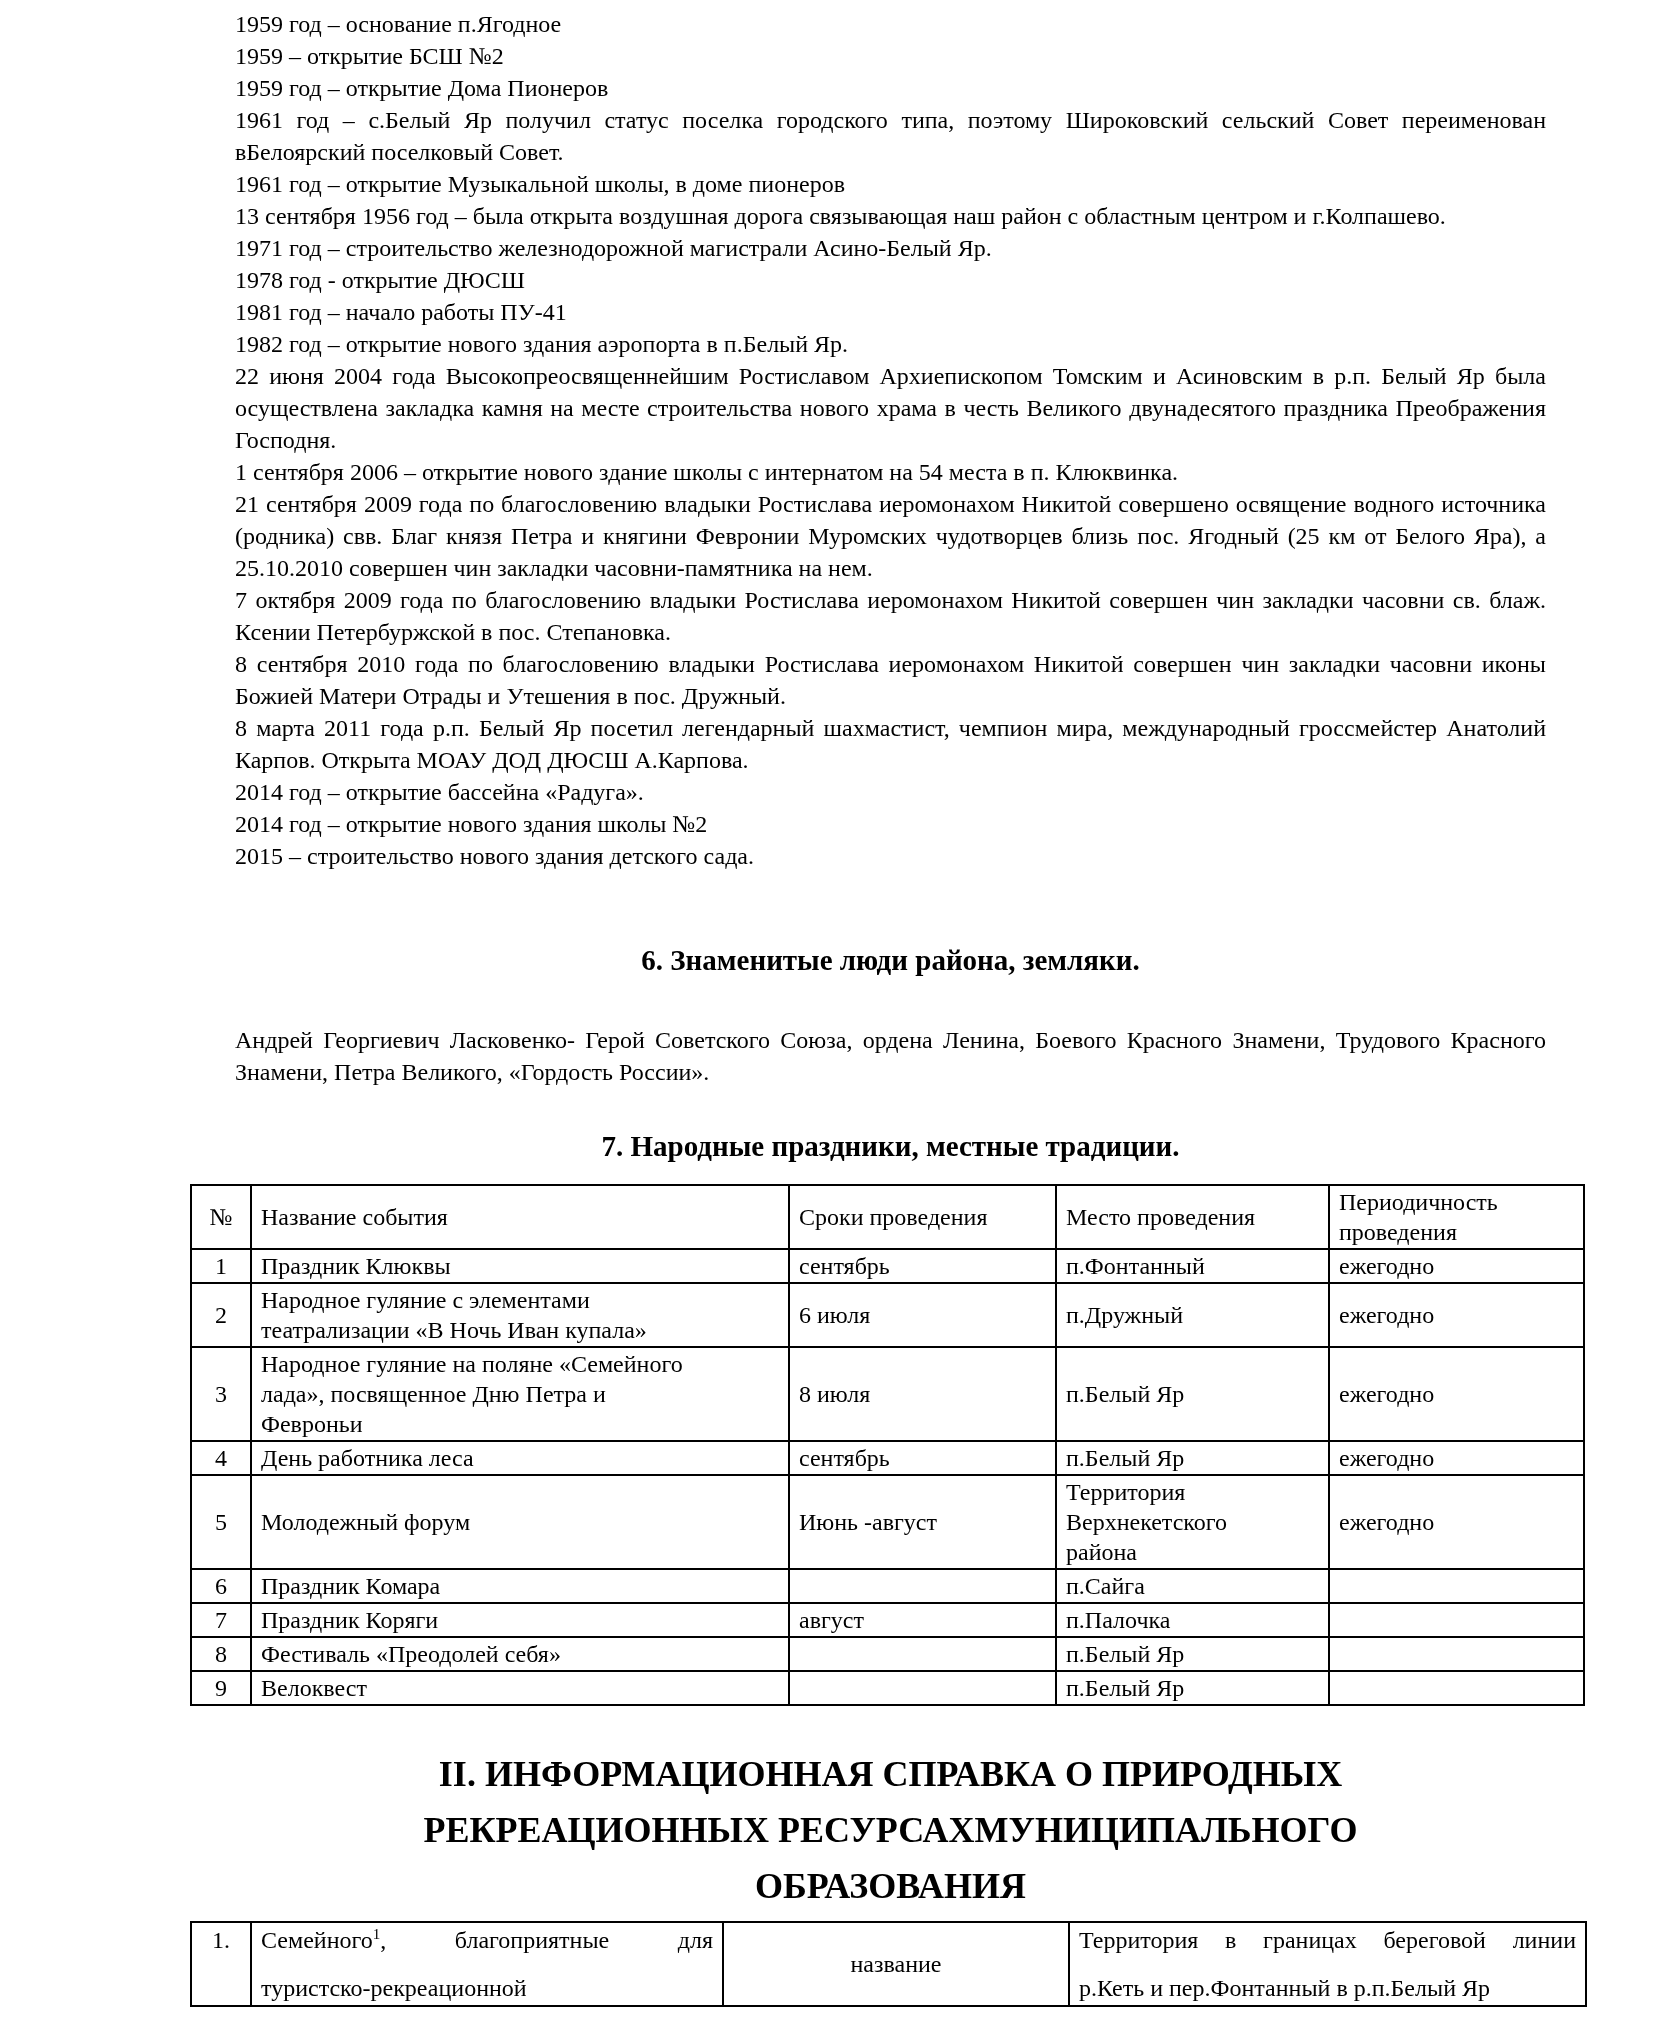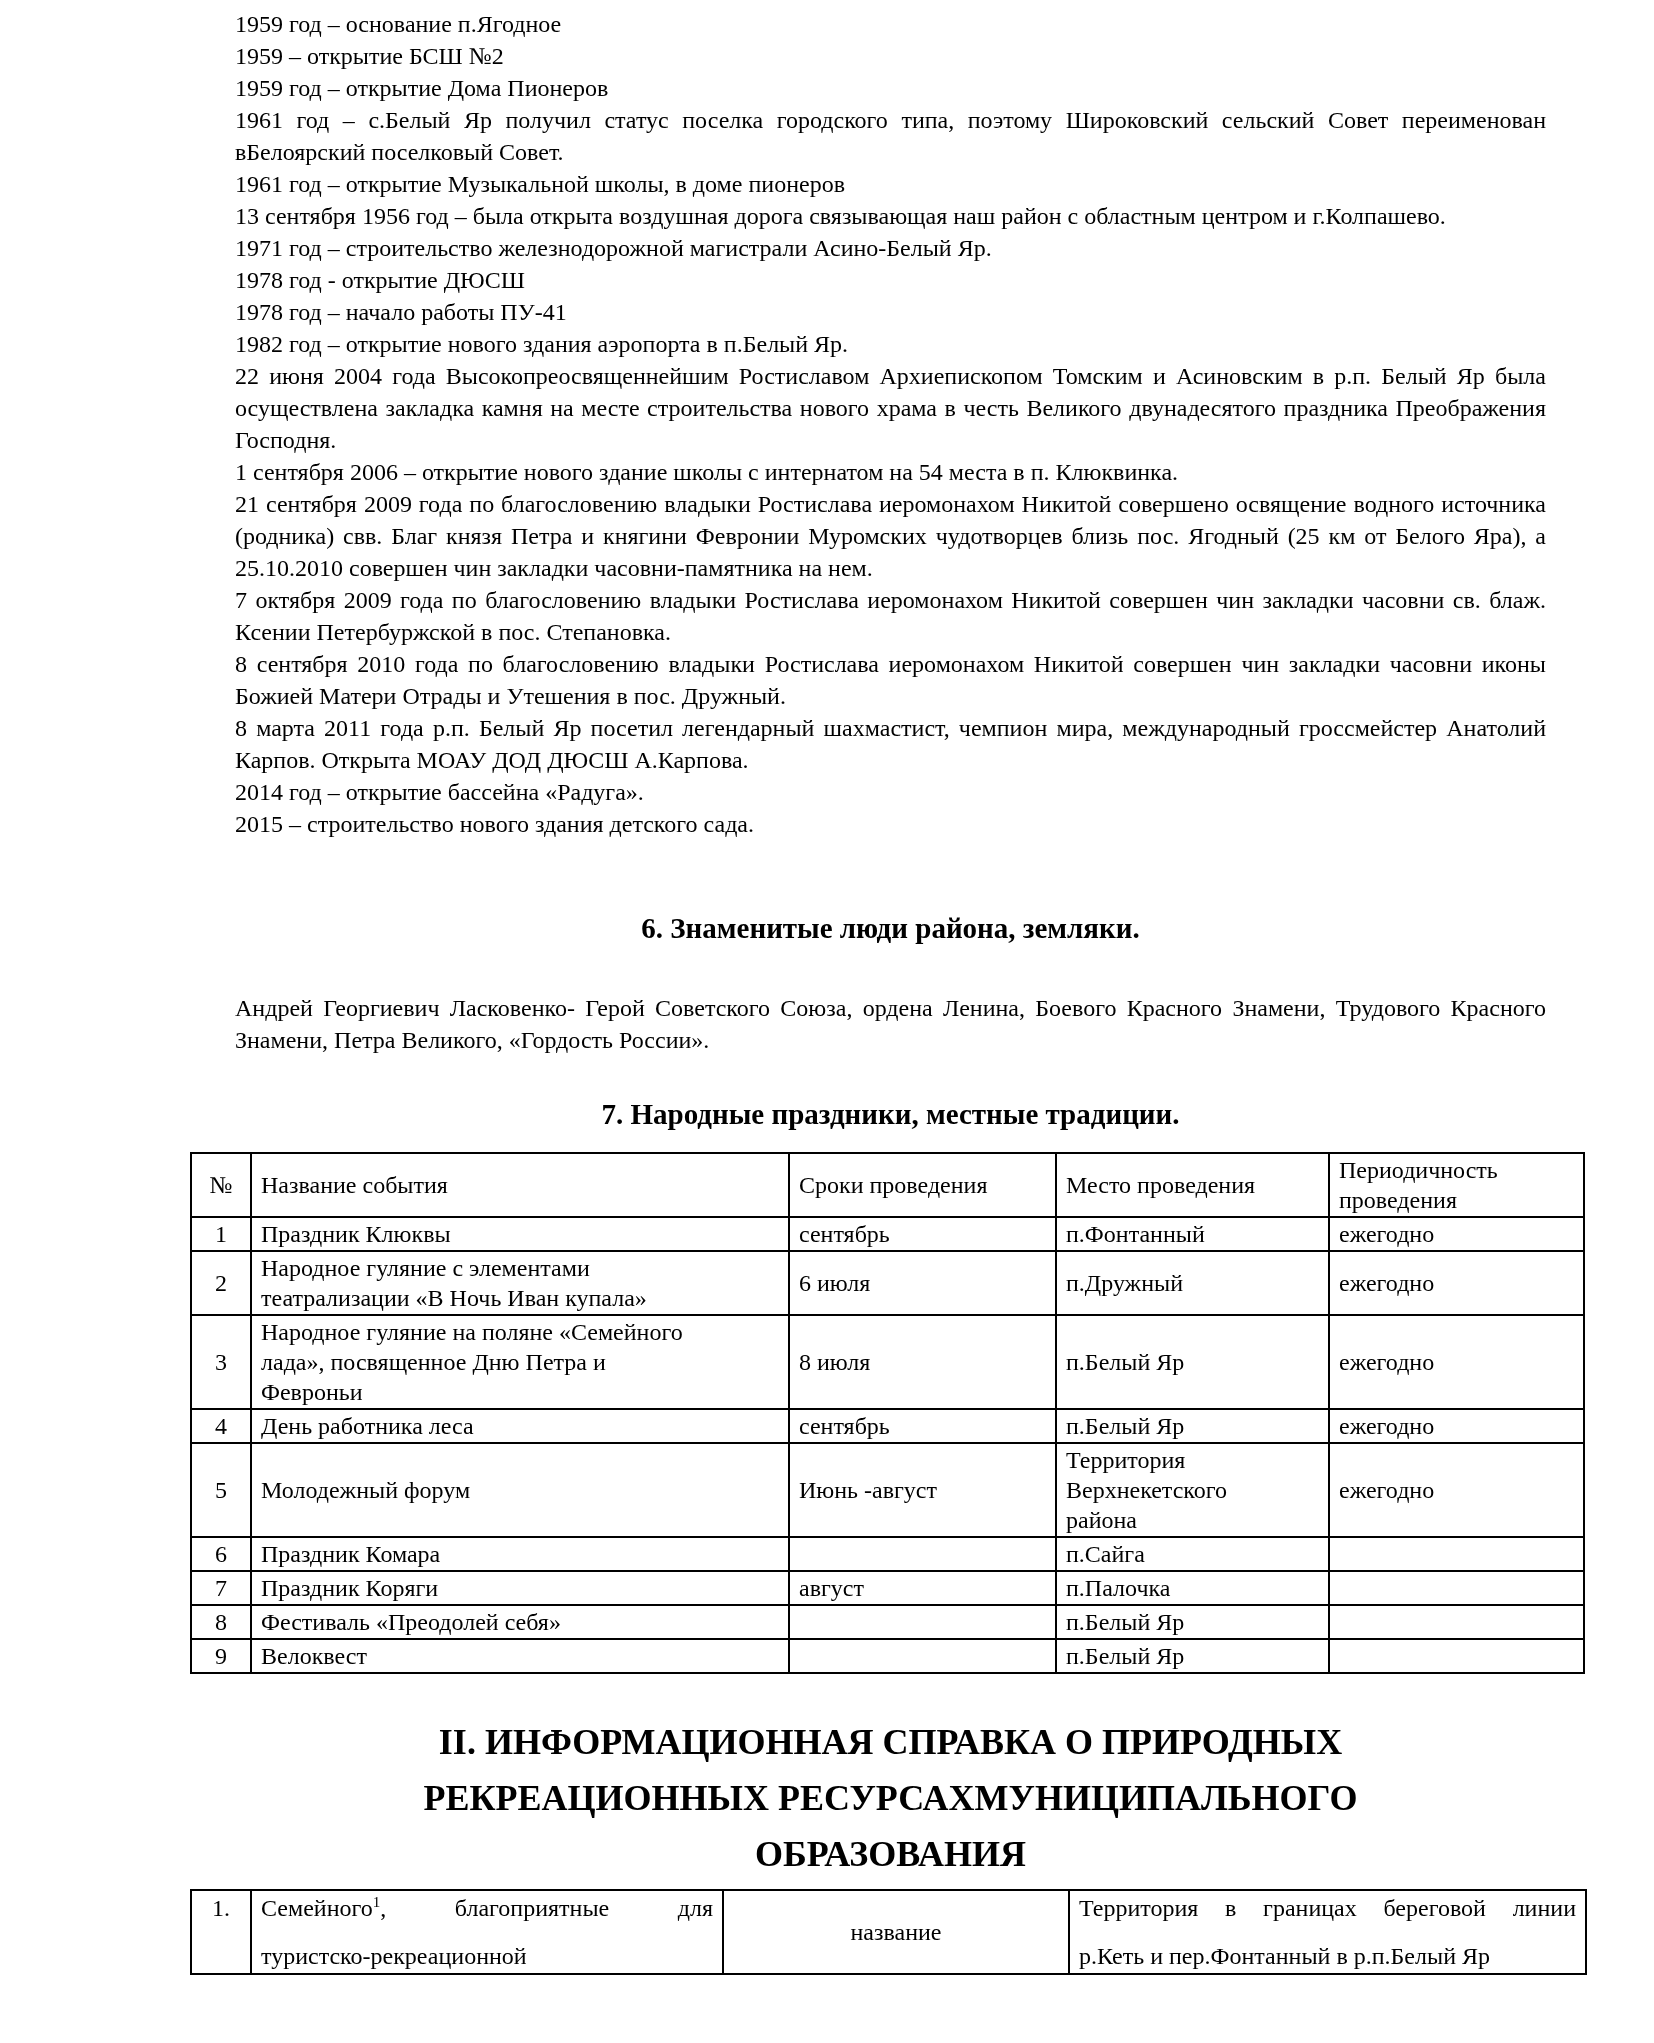--- a/index.html
+++ b/index.html
@@ -41,29 +41,30 @@
 
   <div id="history-section">
       <p class="para">1959 год – основание п.Ягодное</p>
       <p class="para">1959 – открытие БСШ №2</p>
       <p class="para">1959 год – открытие Дома Пионеров</p>
       <p class="para">1961 год – с.Белый Яр получил статус поселка городского типа, поэтому Широковский сельский Совет переименован вБелоярский поселковый Совет.</p>
       <p class="para">1961 год – открытие Музыкальной школы, в доме пионеров</p>
       <p class="para">13 сентября 1956 год – была открыта воздушная дорога связывающая наш район с областным центром и г.Колпашево.</p>
       <p class="para">1971 год – строительство железнодорожной магистрали Асино-Белый Яр.</p>
       <p class="para">1978 год - открытие ДЮСШ</p>
-      <p class="para">1978 год – начало работы ПУ-41</p>
+      <p class="para">1981 год – начало работы ПУ-41</p>
       <p class="para">1982 год – открытие нового здания аэропорта в п.Белый Яр.</p>
       <p class="para">22 июня 2004 года Высокопреосвященнейшим Ростиславом Архиепископом Томским и Асиновским в р.п. Белый Яр была осуществлена закладка камня на месте строительства нового храма в честь Великого двунадесятого праздника Преображения Господня.</p>
       <p class="para">1 сентября 2006 – открытие нового здание школы с интернатом на 54 места в п. Клюквинка.</p>
       <p class="para">21 сентября 2009 года по благословению владыки Ростислава иеромонахом Никитой совершено освящение водного источника (родника) свв. Благ князя Петра и княгини Февронии Муромских чудотворцев близь пос. Ягодный (25 км от Белого Яра), а 25.10.2010 совершен чин закладки часовни-памятника на нем.</p>
       <p class="para">7 октября 2009 года по благословению владыки Ростислава иеромонахом Никитой совершен чин закладки часовни св. блаж. Ксении Петербуржской в пос. Степановка.</p>
       <p class="para">8 сентября 2010 года по благословению владыки Ростислава иеромонахом Никитой совершен чин закладки часовни иконы Божией Матери Отрады и Утешения в пос. Дружный.</p>
       <p class="para">8 марта 2011 года р.п. Белый Яр посетил легендарный шахмастист, чемпион мира, международный гроссмейстер Анатолий Карпов. Открыта МОАУ ДОД ДЮСШ А.Карпова.</p>
       <p class="para">2014 год – открытие бассейна «Радуга».</p>
+      <p class="para">2014 год – открытие нового здания школы №2</p>
       <p class="para">2015 – строительство нового здания детского сада.</p>
     </div>
 
   <h2 class="h-mid h6">6. Знаменитые люди района, земляки.</h2>
   <p class="para p6">Андрей Георгиевич Ласковенко- Герой Советского Союза, ордена Ленина, Боевого Красного Знамени, Трудового Красного Знамени, Петра Великого, «Гордость России».</p>
 
   <h2 class="h-mid h7">7. Народные праздники, местные традиции.</h2>
 
   <table class="events">
     <colgroup>

